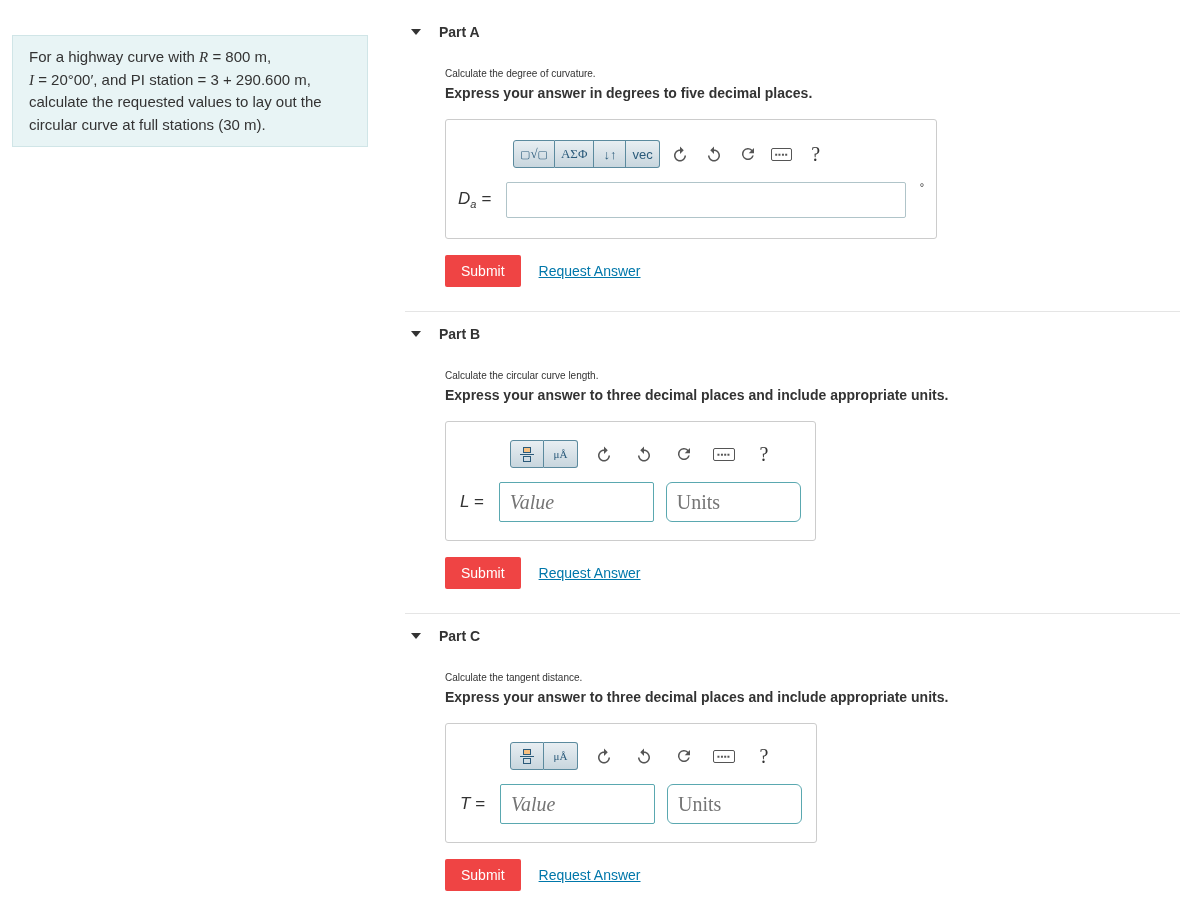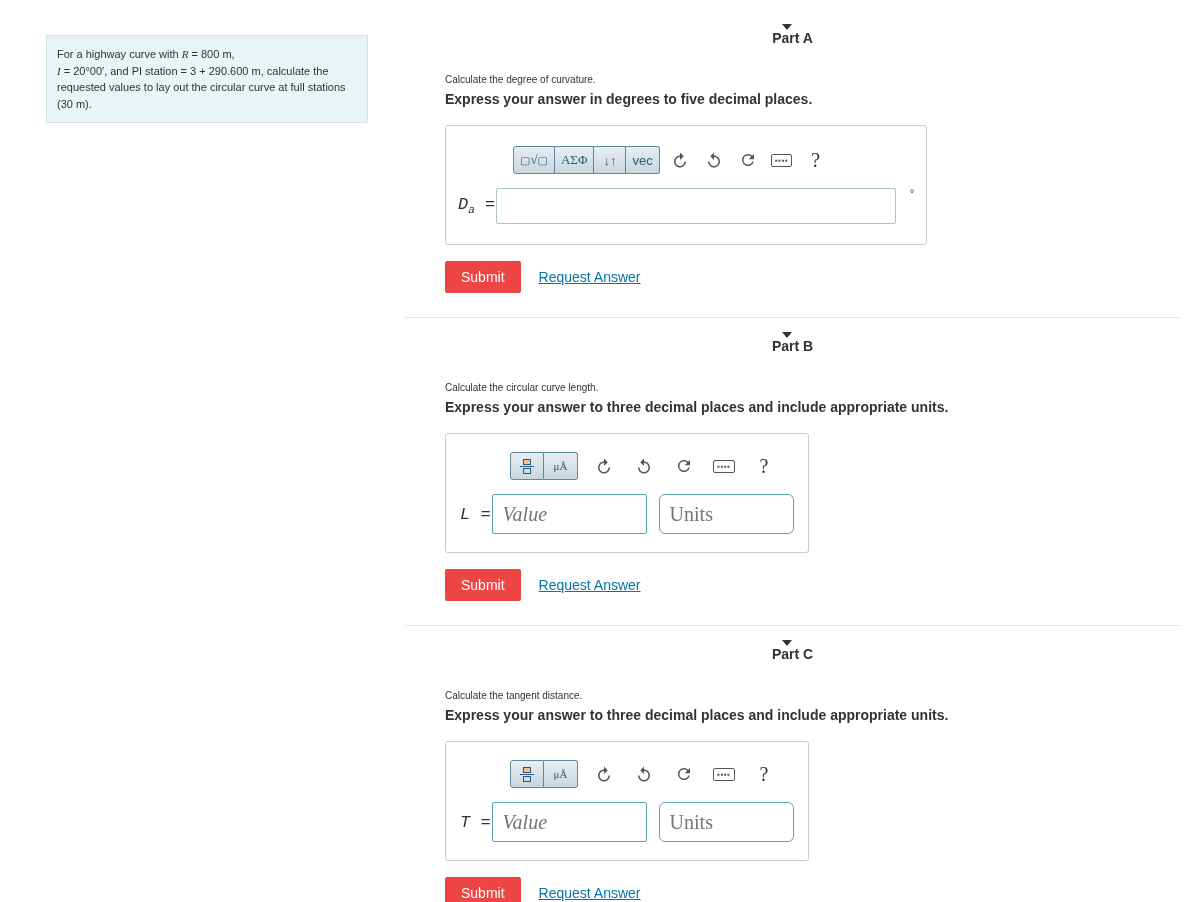--- a/index.html
+++ b/index.html
@@ -1,31 +1,31 @@
 <!DOCTYPE html>
 <html><head>
 <meta charset="utf-8">
 <style>
 * { box-sizing: border-box; margin: 0; padding: 0; }
 body { font-family: Arial, Helvetica, sans-serif; font-size: 14px; color: #333; background: #fff; padding: 10px 0 40px 0; }
 .container { display: flex; }
 .left-col { width: 380px; padding: 25px 12px 0 12px; }
-.question-box { background: #e8f4f5; border: 1px solid #d0e5e7; padding: 10px 10px; font-size: 11px; line-height: 1.5; color: #333; margin-left: 34px; }
+.question-box { background: #e8f4f5; border: 1px solid #d0e5e7; padding: 10px 16px; font-size: 15px; line-height: 1.5; color: #333; }
 .question-box .math { font-family: 'Times New Roman', serif; font-style: italic; }
 .right-col { flex: 1; padding: 0 20px 0 25px; }
 .part { border-bottom: 1px solid #e5e5e5; margin-bottom: 0; }
-.part-header { display: flex; align-items: center; padding: 14px 0 14px 0; cursor: pointer; flex-direction: column; }
+.part-header { display: flex; align-items: center; padding: 14px 0 14px 0; cursor: pointer; }
 .part-caret { display: inline-block; width: 0; height: 0; border-left: 5px solid transparent; border-right: 5px solid transparent; border-top: 6px solid #333; margin-right: 18px; margin-left: 6px; }
 .part-title { font-weight: bold; font-size: 14px; }
 .part-body { padding: 14px 0 24px 40px; }
 .instruction { font-size: 10px; margin-bottom: 6px; }
 .instruction-bold { font-weight: bold; font-size: 14px; margin-bottom: 18px; }
 .answer-frame { border: 1px solid #ccc; border-radius: 3px; padding: 20px 30px 20px 12px; display: inline-block; position: relative; margin-bottom: 16px; }
 .answer-row { display: flex; align-items: center; }
-.var-label { font-family: Liberation Mono, monospace; font-style: italic; font-size: 17px; margin-right: 1px; white-space: nowrap; }
+.var-label { font-family: Liberation Sans, sans-serif; font-style: italic; font-size: 17px; margin-right: 15px; white-space: nowrap; }
 .var-label .sub { font-size: 11px; font-style: italic; }
 .toolbar { display: flex; align-items: center; gap: 6px; margin-bottom: 14px; margin-left: 55px; }
 .toolbar-group { display: flex; }
 .tool-btn { border: 1px solid #5b8a9e; background: linear-gradient(#e8eef2, #c8d6de); color: #2a5a7a; height: 28px; min-width: 32px; padding: 0 6px; display: flex; align-items: center; justify-content: center; font-size: 13px; cursor: pointer; font-family: Arial; }
 .tool-btn.math-btn { font-family: 'Times New Roman', serif; }
 .tool-btn.first { border-radius: 3px 0 0 3px; }
 .tool-btn.last { border-radius: 0 3px 3px 0; border-left: none; }
 .tool-btn.mid { border-left: none; }
 .tool-plain { background: none; border: none; color: #555; height: 28px; min-width: 28px; display: flex; align-items: center; justify-content: center; cursor: pointer; font-size: 16px; }
 .tool-plain svg { width: 18px; height: 18px; fill: #555; }

